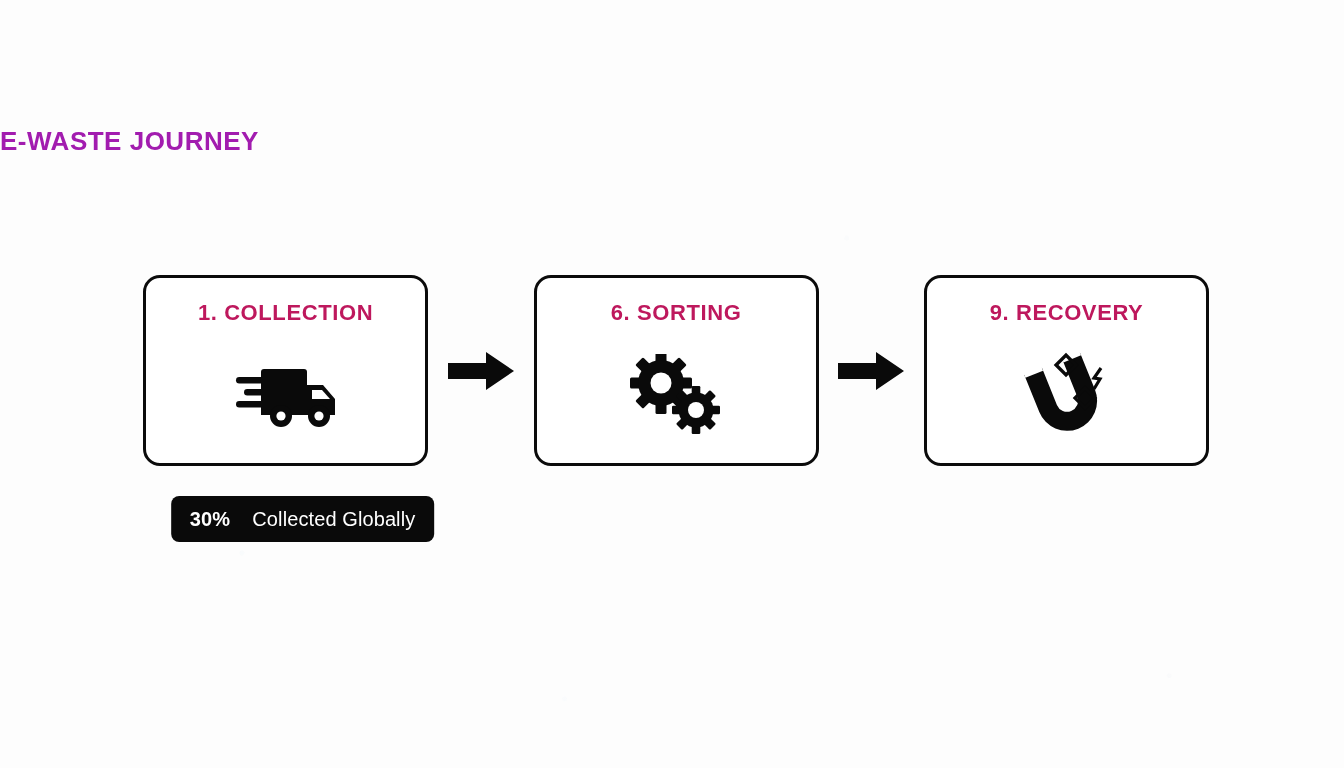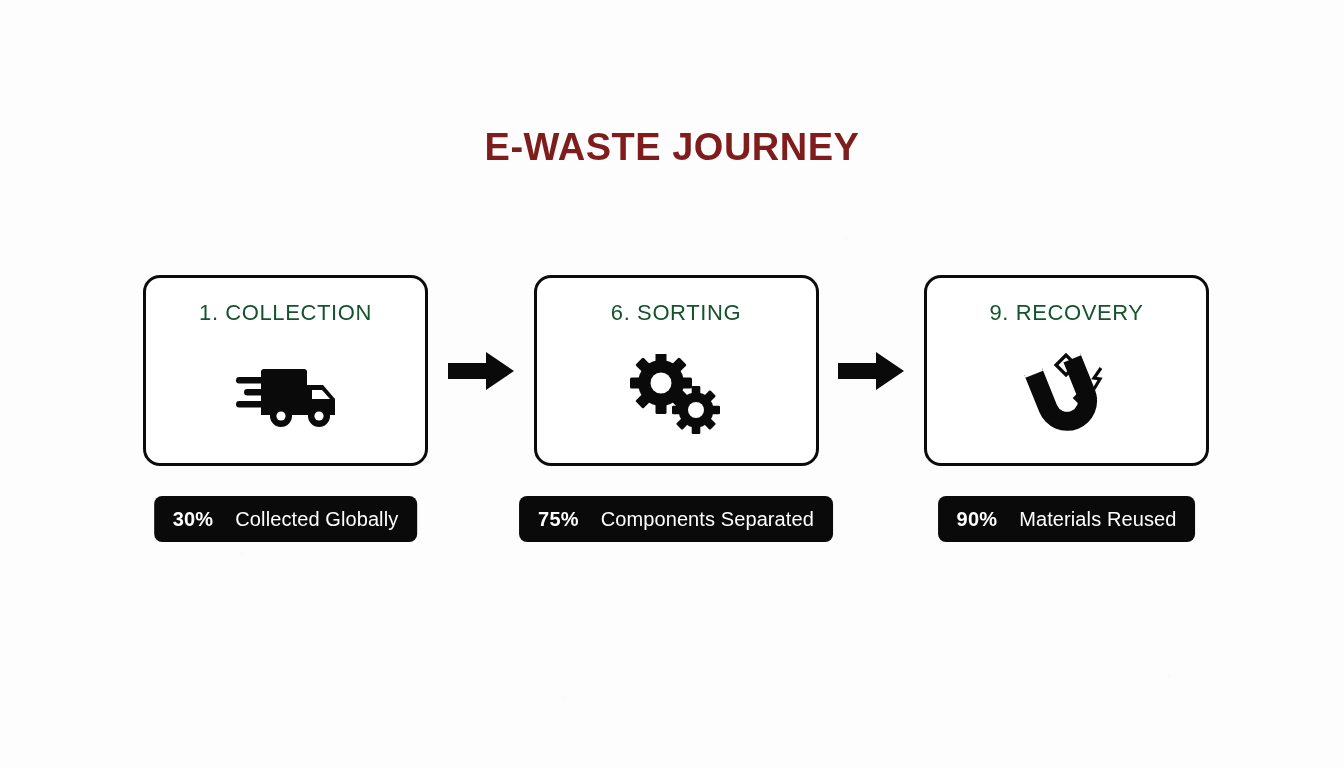--- a/index.html
+++ b/index.html
@@ -32,25 +32,24 @@
     position: absolute;
     inset: 0;
   }
 
   
   .page-title {
     position: absolute;
     top: 128px;
     left: 0;
     width: 1344px;
-    text-align: center;
-    font-size: 38px;
+    font-size: 26px;
     font-weight: 700;
     letter-spacing: 0.5px;
-    color: #7f1d1d;
+    color: #a21caf;
     line-height: 1;
     white-space: nowrap;
   }
 
   
   .flow-row {
     position: absolute;
     top: 275px;
     left: 143px;
     width: 1066px;
@@ -69,23 +68,23 @@
     border-radius: 17px;
     background: #ffffff;
     display: flex;
     flex-direction: column;
     align-items: center;
   }
 
   .card-title {
     margin-top: 24px;
     font-size: 22px;
-    font-weight: 400;
+    font-weight: 700;
     letter-spacing: 0.6px;
-    color: #14532d;
+    color: #be185d;
     line-height: 1;
     white-space: nowrap;
   }
 
   .card-icon {
     flex: 1;
     display: flex;
     align-items: center;
     justify-content: center;
     width: 100%;
@@ -100,21 +99,21 @@
     align-items: center;
     justify-content: center;
     flex: 0 0 auto;
   }
   .arrow-connector svg { display: block; }
 
   
   .badge-row {
     position: absolute;
     top: 496px;
-    left: 143px;
+    left: 160px;
     width: 1066px;
     height: 46px;
   }
   .stat-badge {
     position: absolute;
     top: 0;
     height: 46px;
     background: #0a0a0a;
     border-radius: 8px;
     display: flex;
@@ -253,25 +252,17 @@
 
   </div>
 
   <div class="badge-row">
 
     <div class="stat-badge badge-0">
       <span class="pct">30%</span>
       <span class="desc">Collected Globally</span>
     </div>
 
-    <div class="stat-badge badge-1">
-      <span class="pct">75%</span>
-      <span class="desc">Components Separated</span>
-    </div>
-
-    <div class="stat-badge badge-2">
-      <span class="pct">90%</span>
-      <span class="desc">Materials Reused</span>
-    </div>
+
 
   </div>
 
 </div>
 
 </body></html>

